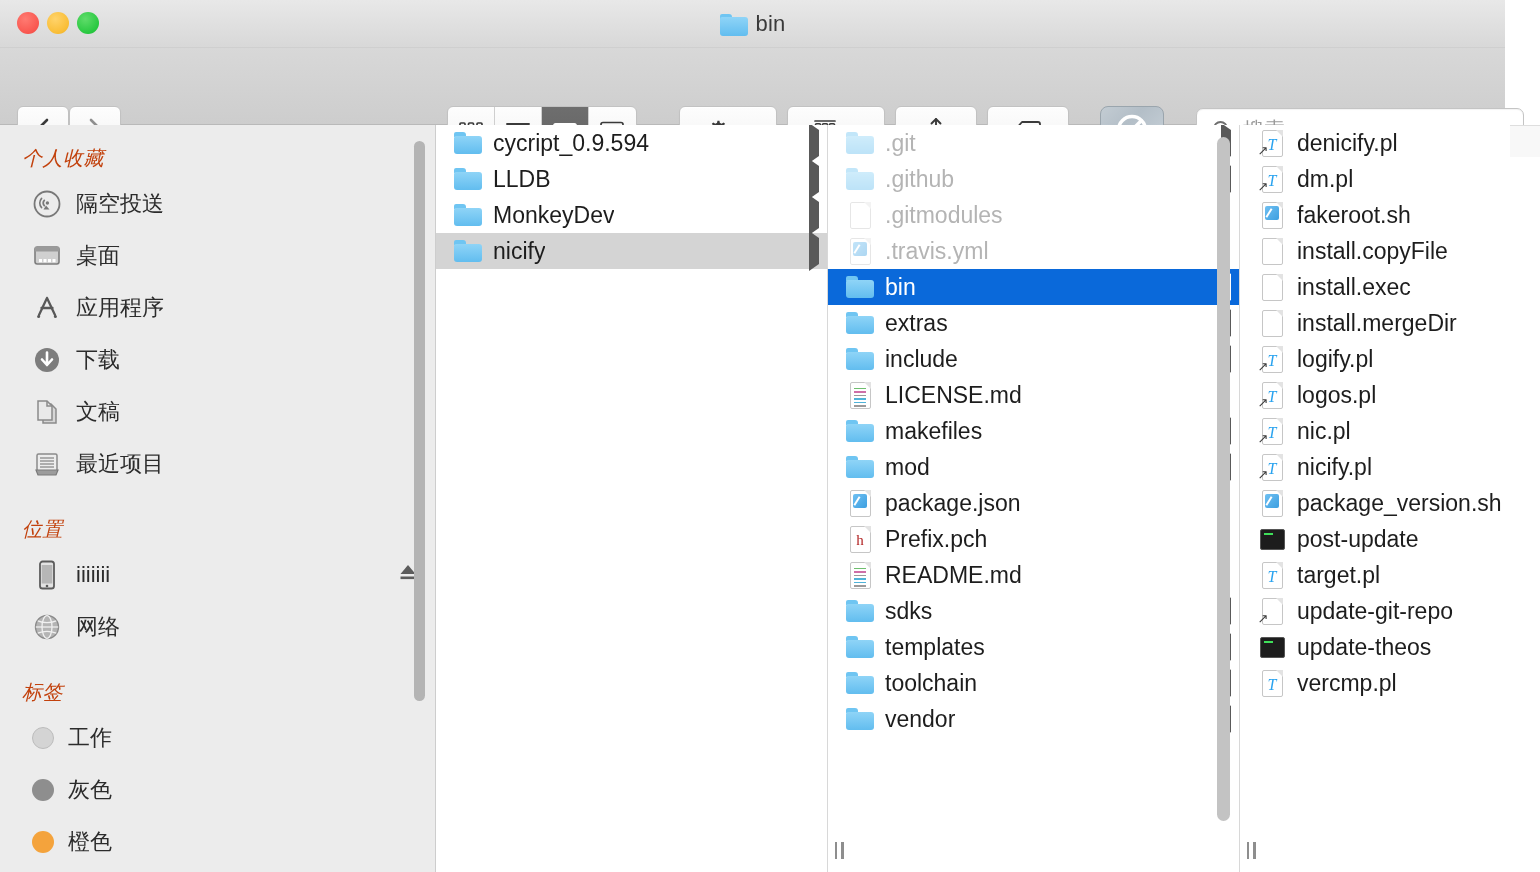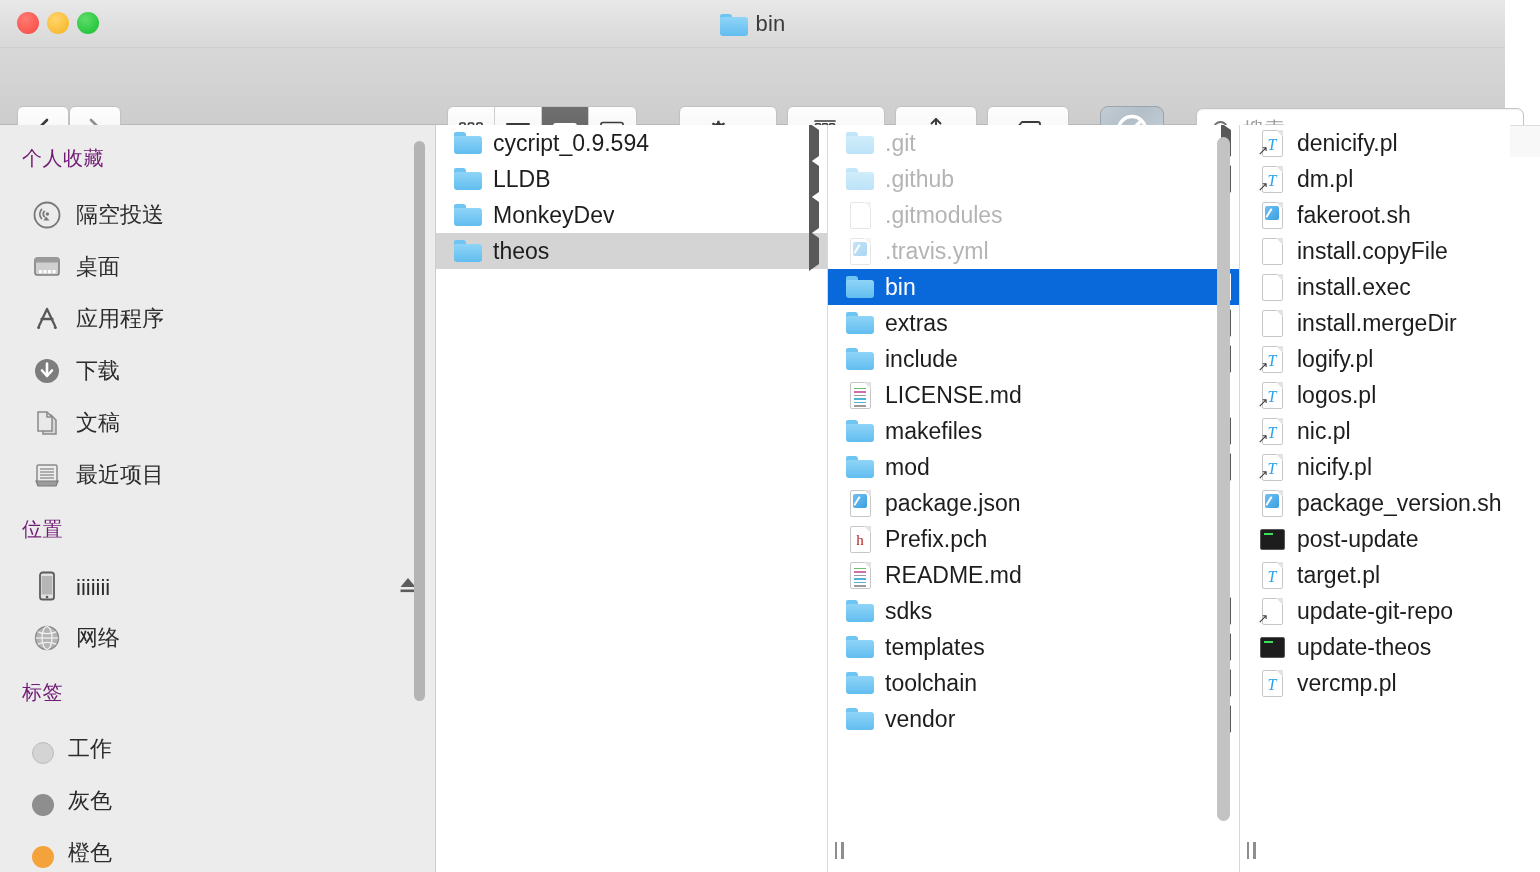--- a/index.html
+++ b/index.html
@@ -85,24 +85,24 @@
 
   
   .sidebar {
     width:436px; flex:0 0 436px; position:relative;
     background:#ececec;
     border-right:1px solid #cdcdcd;
     overflow:hidden;
   }
   .sb-scroll { position:absolute; inset:0; padding-top:16px; }
   .sb-head {
-    font-size:20px; color:#701a75; padding:4px 0 6px 22px; letter-spacing:.5px;
+    font-size:20px; color:#c2410c; padding:4px 0 6px 22px; letter-spacing:.5px;font-style:italic;
   }
   .sb-item {
-    height:52px; display:flex; align-items:flex-end; gap:14px;
+    height:52px; display:flex; align-items:center; gap:14px;
     padding-left:32px; padding-right:16px; color:#2c2c2c; font-size:22px;
     position:relative;
   }
   .sb-ico { width:30px; height:30px; flex:0 0 30px; display:flex; align-items:center; justify-content:center; }
   .sb-gap { height:22px; }
   .eject { margin-left:auto; }
   .tag-dot { width:22px; height:22px; border-radius:50%; flex:0 0 22px; }
   .sb-bar {
     position:absolute; right:10px; top:16px; width:11px; height:560px;
     background:#b4b4b4; border-radius:6px;
@@ -483,21 +483,21 @@
               <span class="ico">
                 <span class="folder"></span>
               </span>
               <span class="nm">MonkeyDev</span>
               <span class="disc"><span class="disc-tri"></span></span>
             </div>
             <div class="row sel-gray">
               <span class="ico">
                 <span class="folder"></span>
               </span>
-              <span class="nm">theos</span>
+              <span class="nm">nicify</span>
               <span class="disc"><span class="disc-tri"></span></span>
             </div>
           </div>
 
         <div class="col col2" id="col2">
             <div class="row dim">
               <span class="ico">
                 <span class="folder"></span>
               </span>
               <span class="nm">.git</span>

